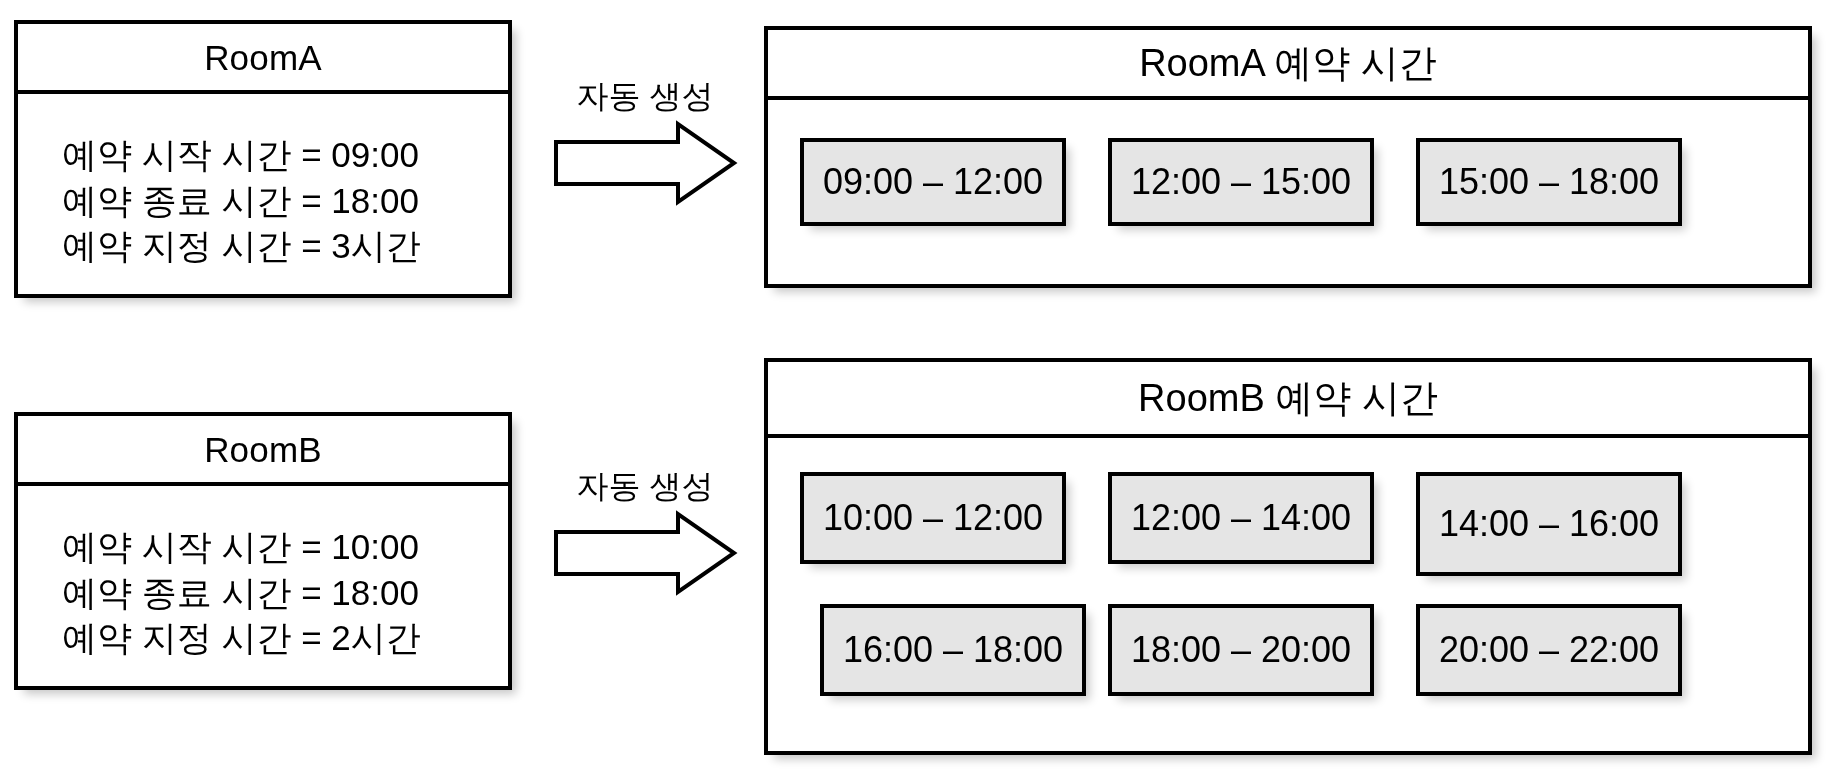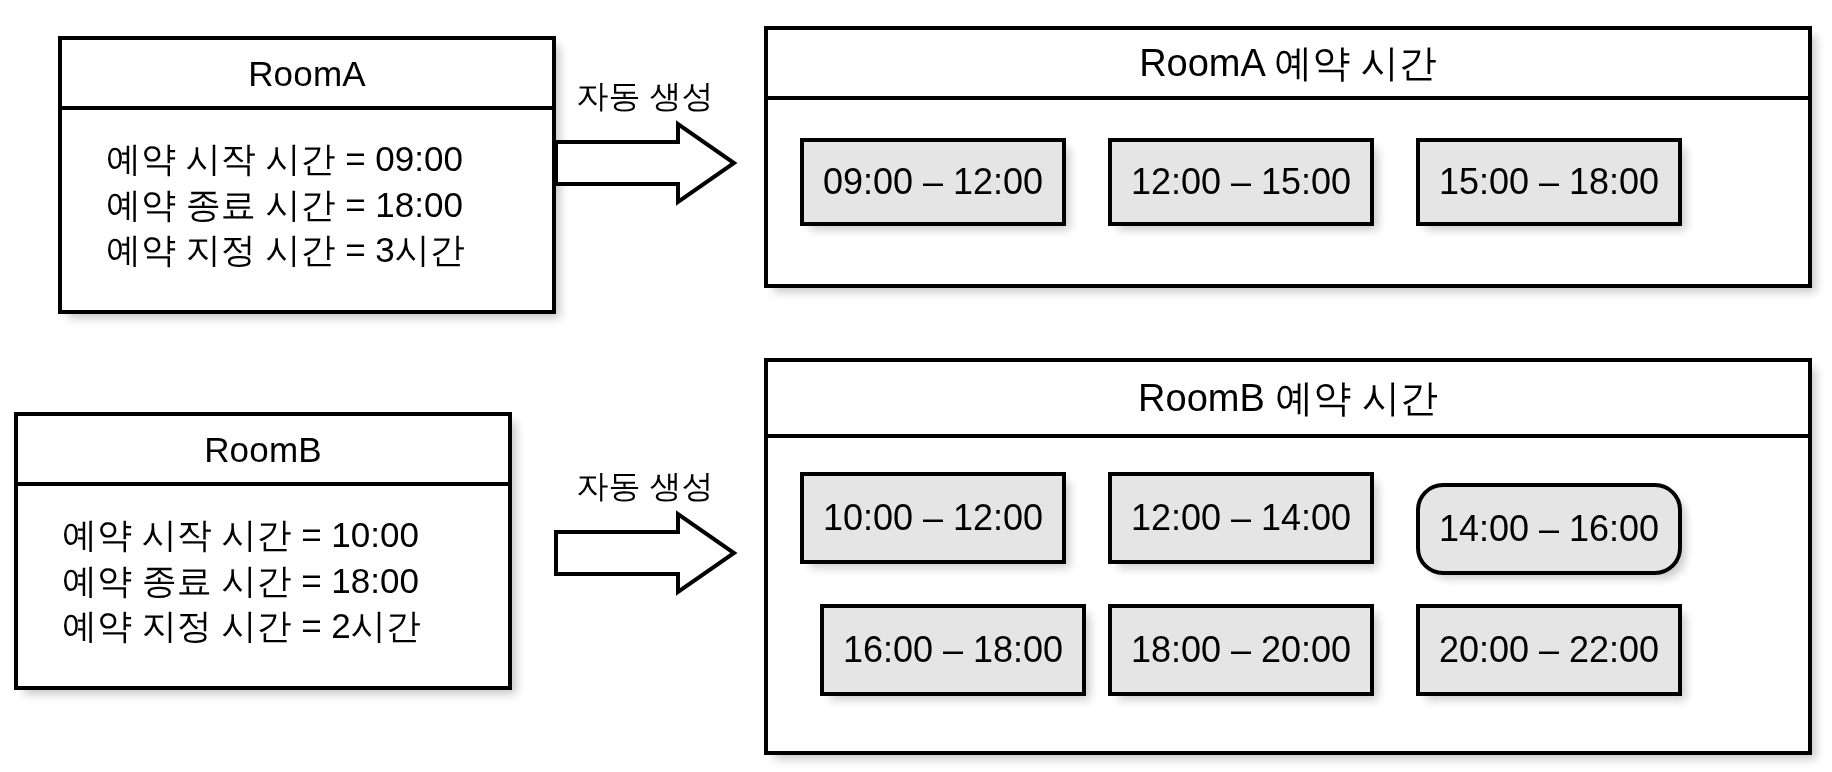--- a/index.html
+++ b/index.html
@@ -46,21 +46,21 @@
     line-height: 1;
     letter-spacing: 0.2px;
   }
 
   .card-body {
     position: absolute;
     left: 0;
     right: 0;
     bottom: 0;
     box-sizing: border-box;
-    padding: 26px 0 0 44px;
+    padding: 38px 0 0 44px;
   }
 
   .card-line {
     font-size: 35px;
     line-height: 1.30;
     white-space: nowrap;
   }
 
   
   .panel-title {
@@ -116,21 +116,21 @@
   .arrow-svg {
     position: absolute;
     left: 0;
   }
 </style>
 </head>
 <body>
 
 <div class="canvas">
 
-  <div class="box" style="left:14px; top:36px; width:498px; height:278px;margin-left:44px;">
+  <div class="box" style="left:14px; top:20px; width:498px; height:278px;">
     <div class="card-title" style="height:70px;">
       <span>RoomA</span>
     </div>
     <div class="card-body" style="top:70px; height:204px;">
       <div class="card-line">예약 시작 시간 = 09:00</div>
       <div class="card-line">예약 종료 시간 = 18:00</div>
       <div class="card-line">예약 지정 시간 = 3시간</div>
     </div>
   </div>
 
@@ -170,20 +170,20 @@
     </svg>
   </div>
 
   <div class="box" style="left:764px; top:358px; width:1048px; height:397px;">
     <div class="panel-title" style="height:76px;">
       <span>RoomB 예약 시간</span>
     </div>
     <div class="panel-body">
       <div class="slot" style="left:32px; top:110px; width:266px; height:92px;">10:00 – 12:00</div>
       <div class="slot" style="left:340px; top:110px; width:266px; height:92px;">12:00 – 14:00</div>
-      <div class="slot" style="left:648px; top:121px; width:266px; height:92px;border-radius:27px;">14:00 – 16:00</div>
+      <div class="slot" style="left:648px; top:110px; width:266px; height:104px;">14:00 – 16:00</div>
       <div class="slot" style="left:32px; top:242px; width:266px; height:92px;margin-left:20px;">16:00 – 18:00</div>
       <div class="slot" style="left:340px; top:242px; width:266px; height:92px;">18:00 – 20:00</div>
       <div class="slot" style="left:648px; top:242px; width:266px; height:92px;">20:00 – 22:00</div>
     </div>
   </div>
 
 </div>
 
 </body></html>

